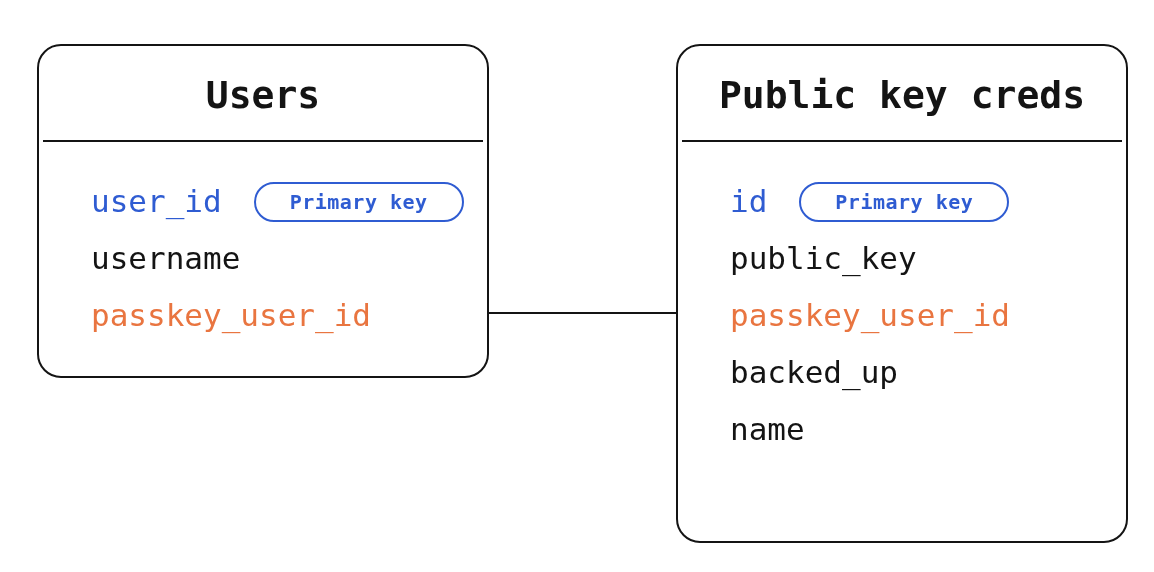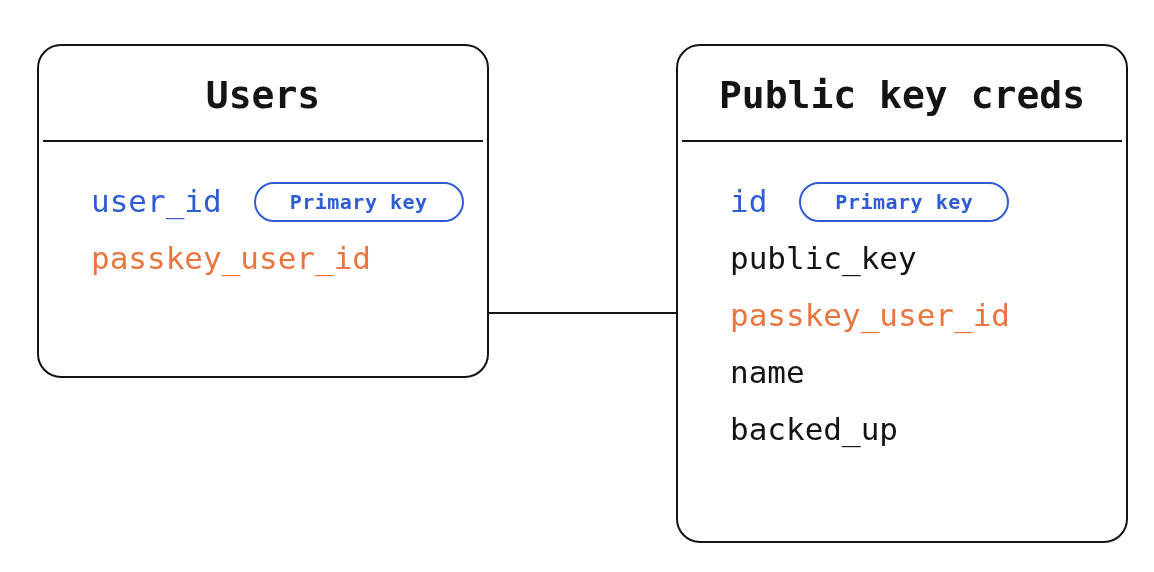--- a/index.html
+++ b/index.html
@@ -96,20 +96,23 @@
   <section class="entity entity-users">
     <header class="entity-header">
       <h2 class="entity-title">Users</h2>
     </header>
     <ul class="fields">
       <li class="field">
         <span class="field-name pk">user_id</span>
         <span class="badge">Primary key</span>
       </li>
       <li class="field">
+        <span class="field-name">username</span>
+      </li>
+      <li class="field">
         <span class="field-name fk">passkey_user_id</span>
       </li>
     </ul>
   </section>
 
   <div class="relationship-line"></div>
 
   <section class="entity entity-creds">
     <header class="entity-header">
       <h2 class="entity-title">Public key creds</h2>
@@ -119,21 +122,21 @@
         <span class="field-name pk">id</span>
         <span class="badge">Primary key</span>
       </li>
       <li class="field">
         <span class="field-name">public_key</span>
       </li>
       <li class="field">
         <span class="field-name fk">passkey_user_id</span>
       </li>
       <li class="field">
-        <span class="field-name">name</span>
+        <span class="field-name">backed_up</span>
       </li>
       <li class="field">
-        <span class="field-name">backed_up</span>
+        <span class="field-name">name</span>
       </li>
     </ul>
   </section>
 
 </div>
 
 </body></html>

